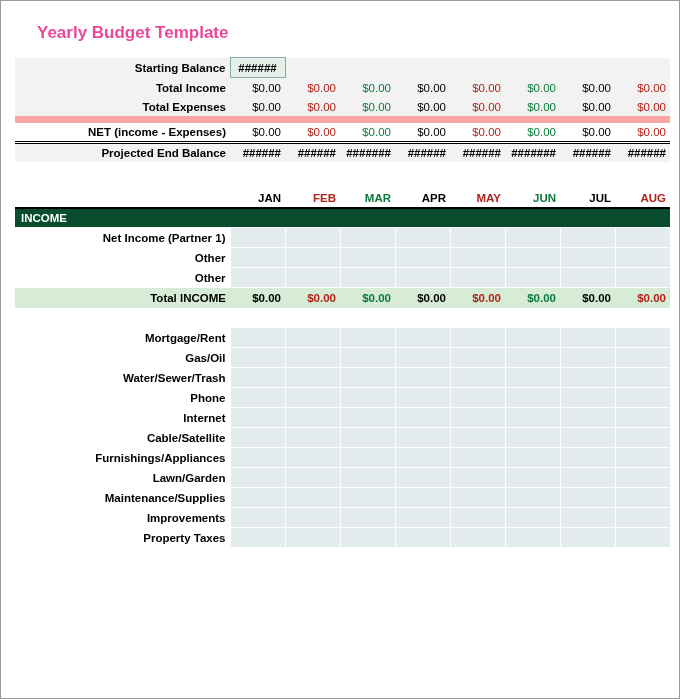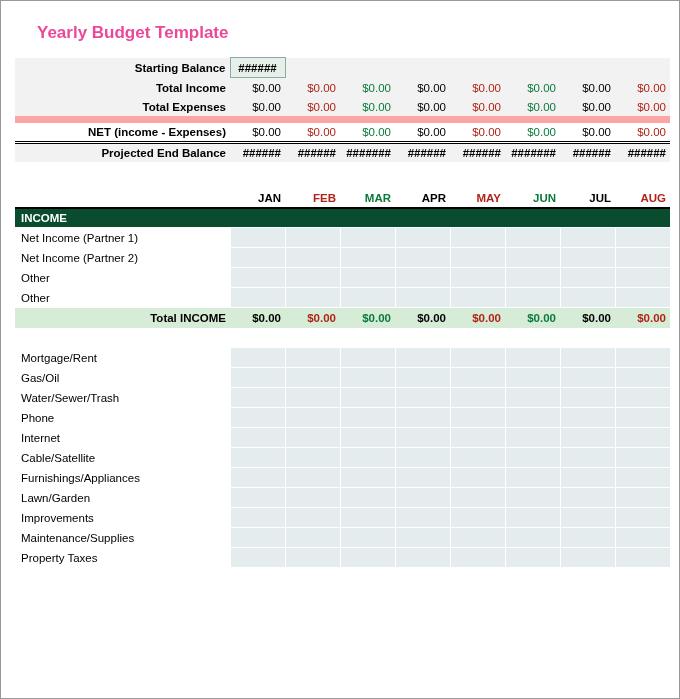--- a/index.html
+++ b/index.html
@@ -58,21 +58,21 @@
 
   .section-bar td {
     background:#0a4d2e;
     color:#fff;
     font-weight:bold;
     text-align:left;
     padding-left:6px;
     height:14px;
   }
 
-  .line-row .label-col { text-align:left; font-weight:normal; padding-left:6px; }
+  .line-row .label-col { text-align:right; font-weight:bold; padding-left:6px; }
   .line-row td.data-col { background:#e4ecee; border:1px solid #fff; }
   .line-row .label-col { background:#fff; }
 
   .total-income td { background:#d6ecd6; font-weight:bold; }
   .total-income .label-col { text-align:right; }
 
   .c-black { color:#000; }
   .c-red   { color:#b02318; }
   .c-green { color:#0a7a3b; }
 </style>
@@ -180,31 +180,20 @@
           <td class="data-col"></td>
           <td class="data-col"></td>
           <td class="data-col"></td>
           <td class="data-col"></td>
           <td class="data-col"></td>
           <td class="data-col"></td>
           <td class="data-col"></td>
           <td class="data-col"></td>
         </tr>
         <tr class="line-row">
-          <td class="label-col">Net Income (Partner 2)</td>
-          <td class="data-col"></td>
-          <td class="data-col"></td>
-          <td class="data-col"></td>
-          <td class="data-col"></td>
-          <td class="data-col"></td>
-          <td class="data-col"></td>
-          <td class="data-col"></td>
-          <td class="data-col"></td>
-        </tr>
-        <tr class="line-row">
           <td class="label-col">Other</td>
           <td class="data-col"></td>
           <td class="data-col"></td>
           <td class="data-col"></td>
           <td class="data-col"></td>
           <td class="data-col"></td>
           <td class="data-col"></td>
           <td class="data-col"></td>
           <td class="data-col"></td>
         </tr>
@@ -323,32 +312,32 @@
           <td class="data-col"></td>
           <td class="data-col"></td>
           <td class="data-col"></td>
           <td class="data-col"></td>
           <td class="data-col"></td>
           <td class="data-col"></td>
           <td class="data-col"></td>
           <td class="data-col"></td>
         </tr>
         <tr class="line-row">
+          <td class="label-col">Maintenance/Supplies</td>
+          <td class="data-col"></td>
+          <td class="data-col"></td>
+          <td class="data-col"></td>
+          <td class="data-col"></td>
+          <td class="data-col"></td>
+          <td class="data-col"></td>
+          <td class="data-col"></td>
+          <td class="data-col"></td>
+        </tr>
+        <tr class="line-row">
           <td class="label-col">Improvements</td>
-          <td class="data-col"></td>
-          <td class="data-col"></td>
-          <td class="data-col"></td>
-          <td class="data-col"></td>
-          <td class="data-col"></td>
-          <td class="data-col"></td>
-          <td class="data-col"></td>
-          <td class="data-col"></td>
-        </tr>
-        <tr class="line-row">
-          <td class="label-col">Maintenance/Supplies</td>
           <td class="data-col"></td>
           <td class="data-col"></td>
           <td class="data-col"></td>
           <td class="data-col"></td>
           <td class="data-col"></td>
           <td class="data-col"></td>
           <td class="data-col"></td>
           <td class="data-col"></td>
         </tr>
         <tr class="line-row">

